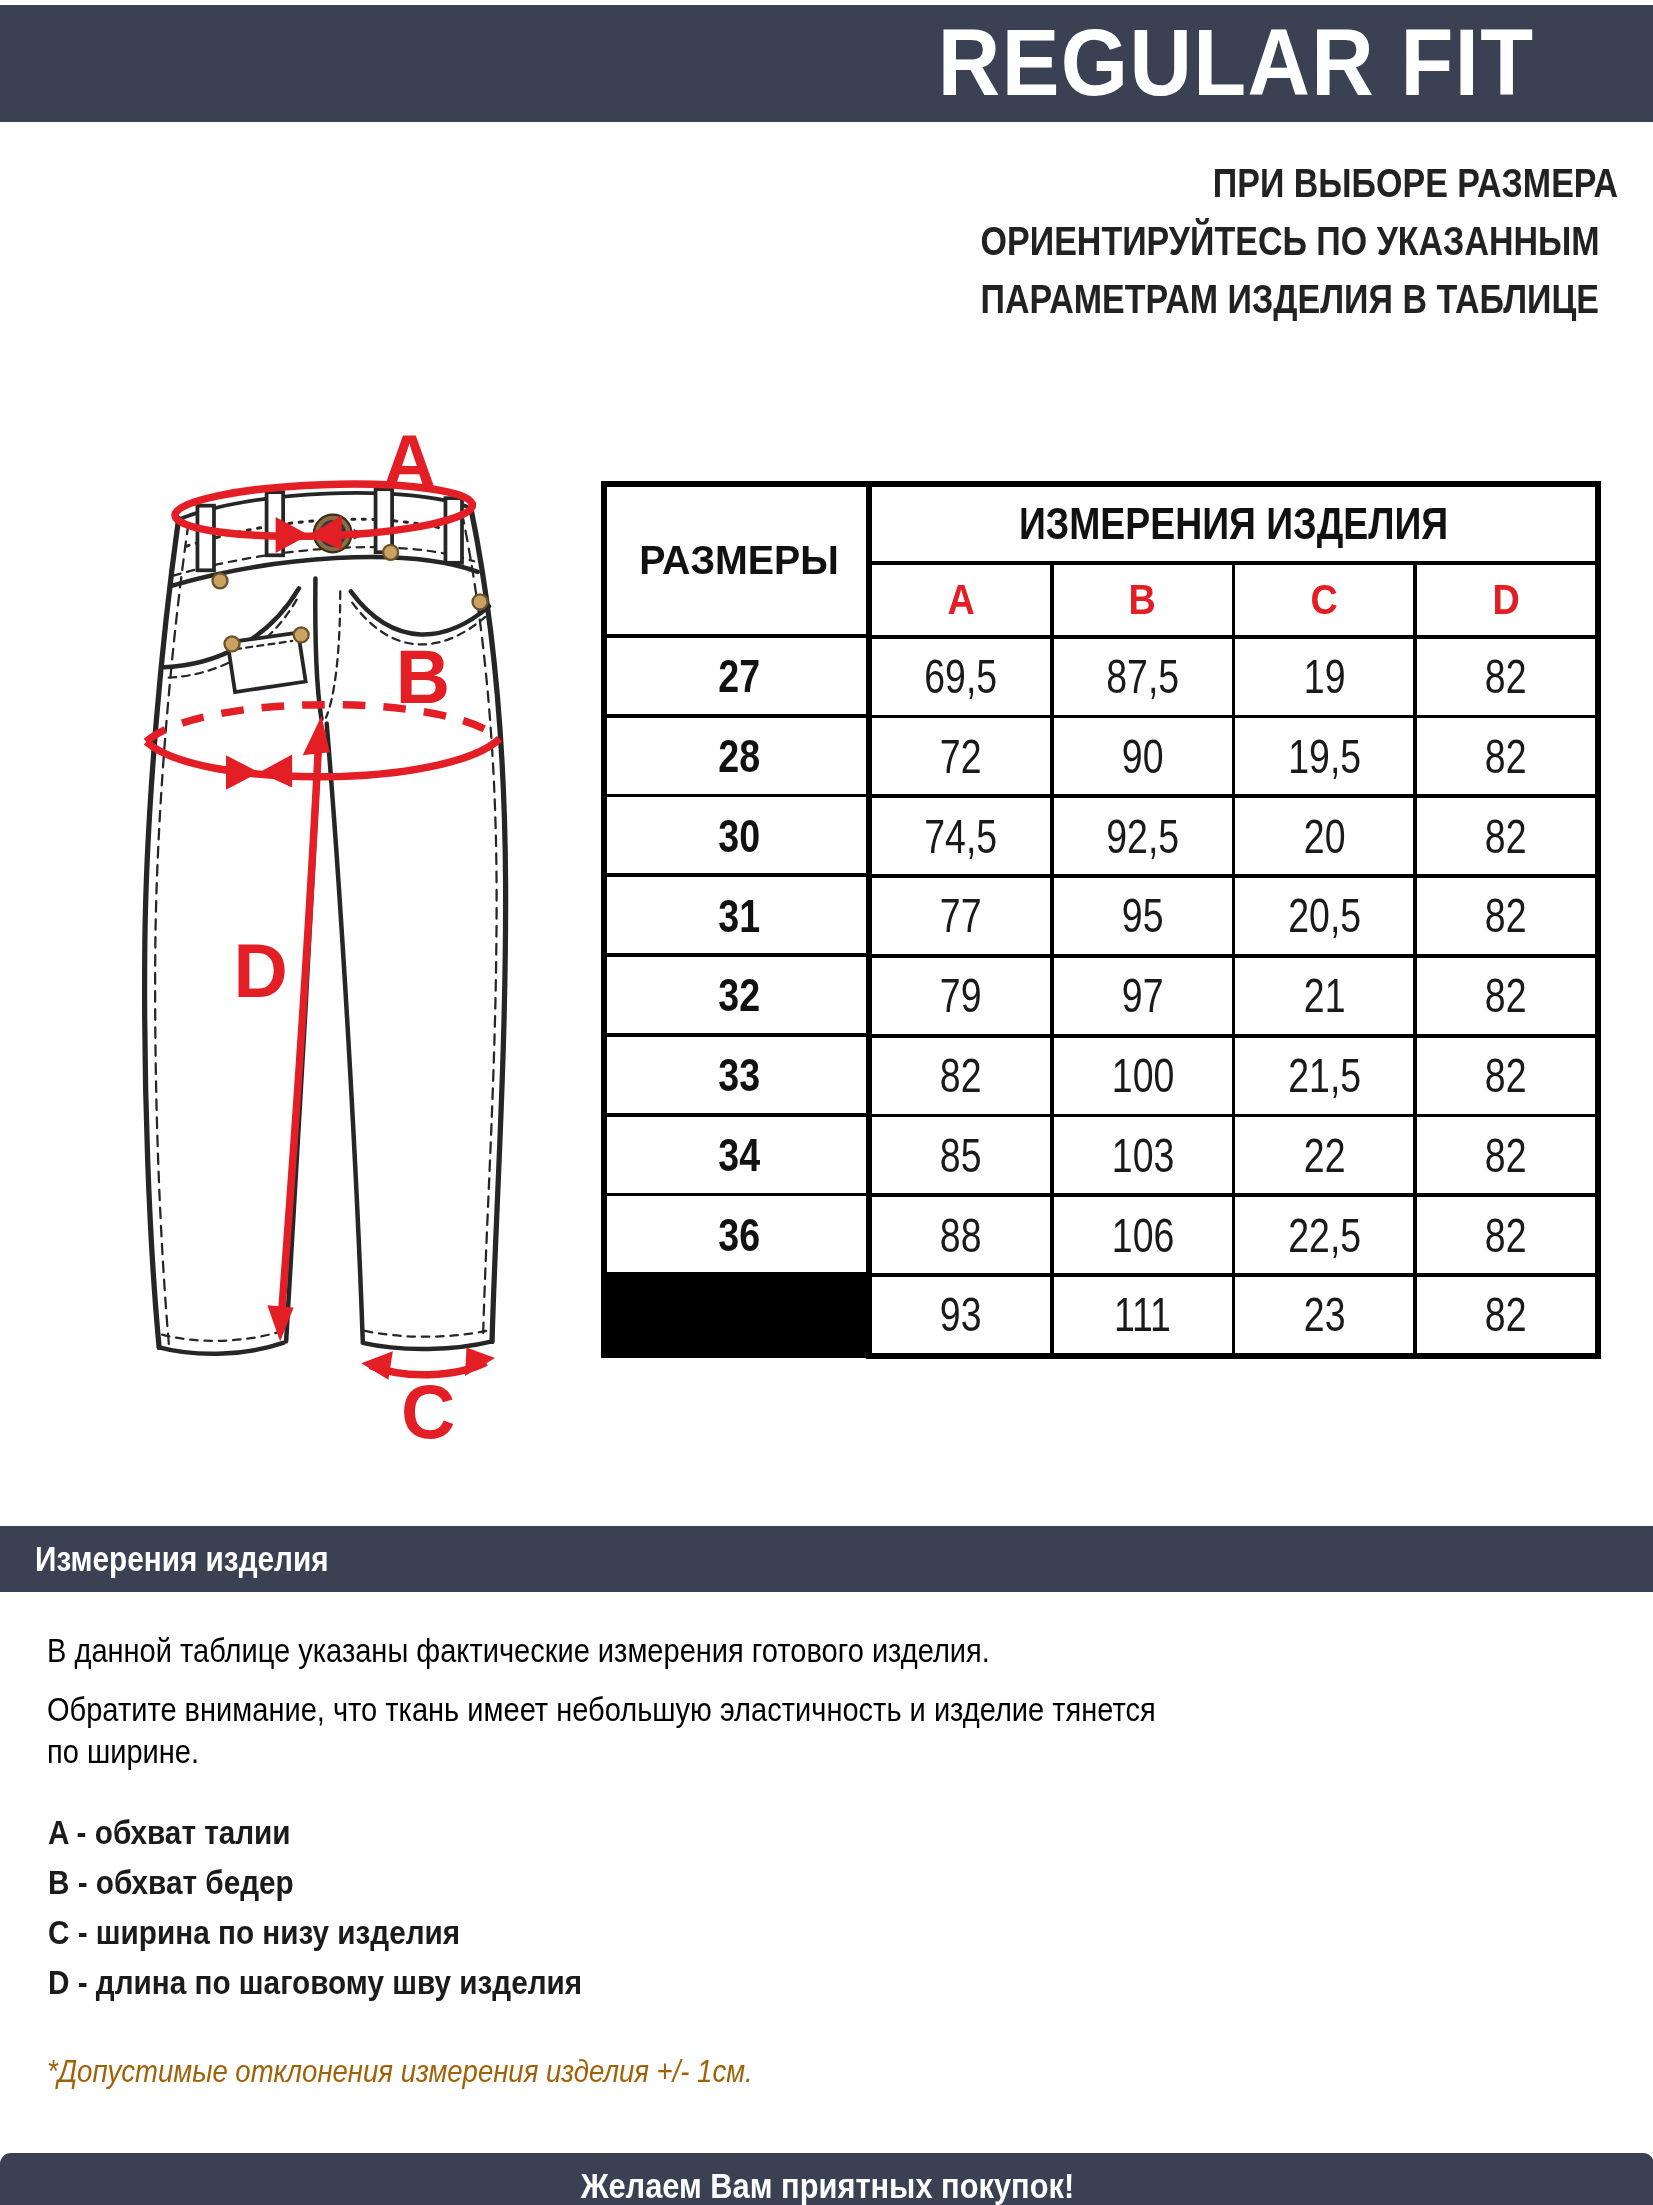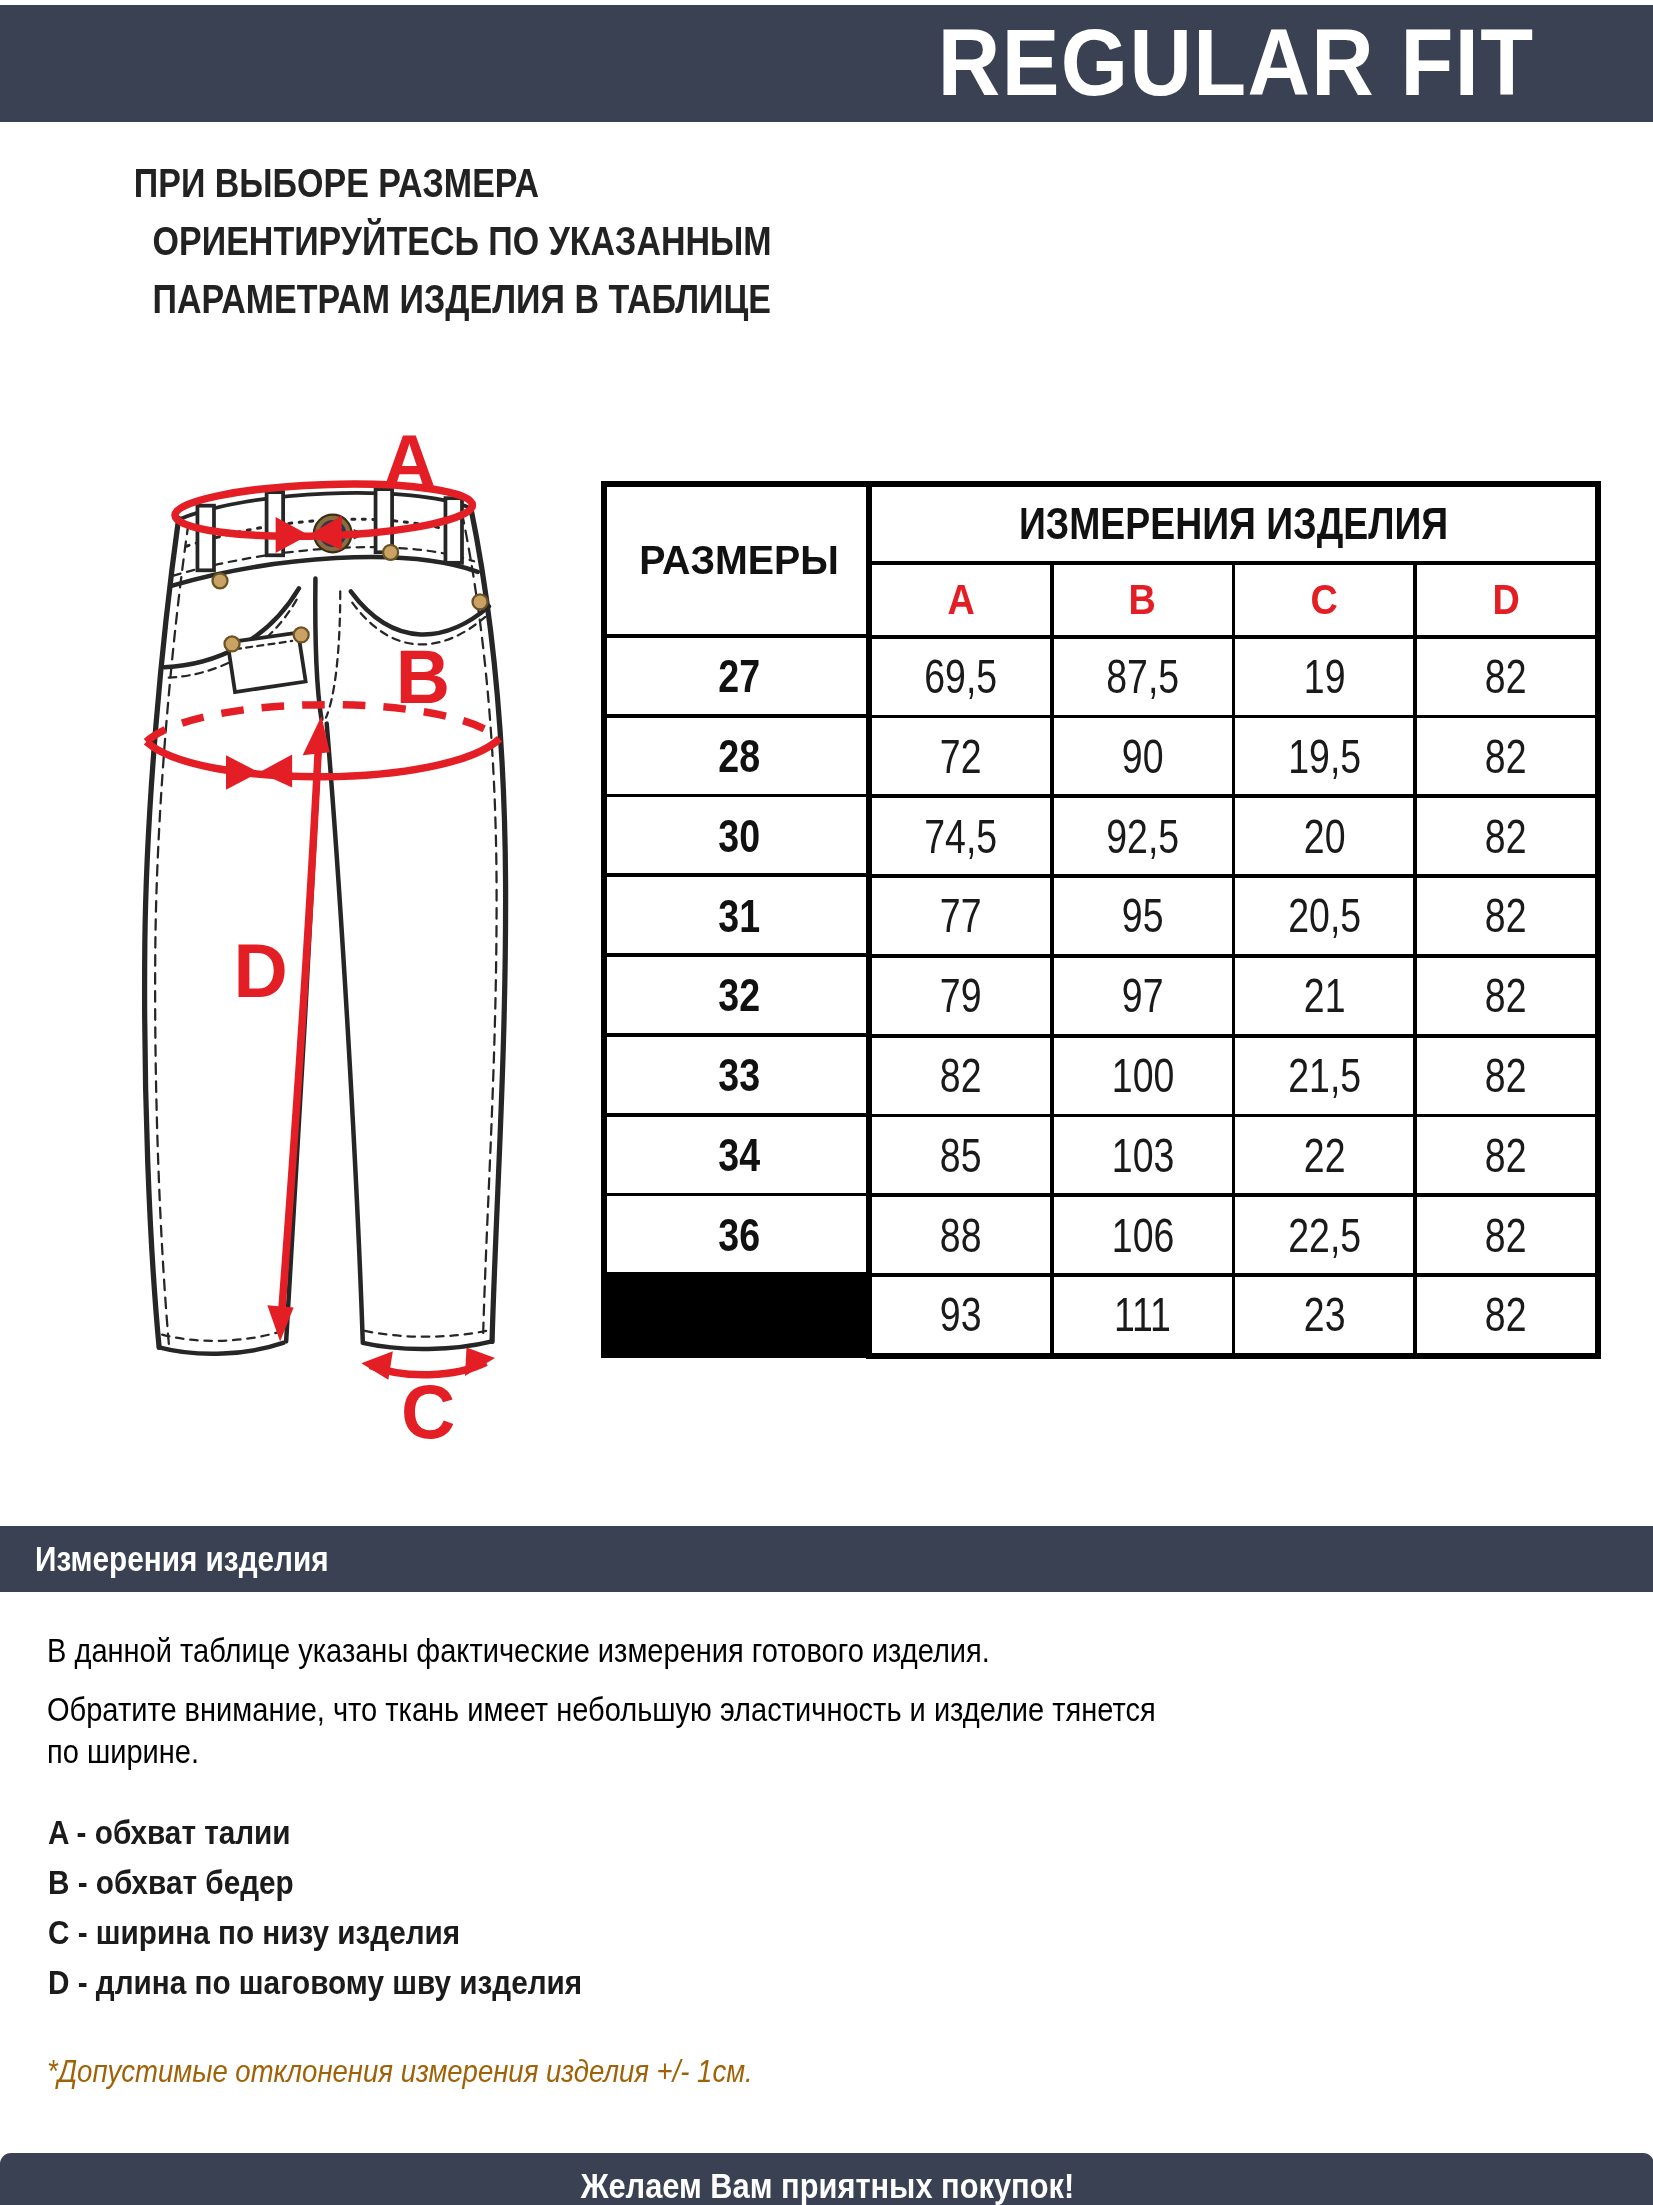--- a/index.html
+++ b/index.html
@@ -14,21 +14,21 @@
   .ol{transform-origin:left center;} .or{transform-origin:right center;}
   .it{font-style:italic;}
 
   
   .banner{position:absolute;left:0;top:4.5px;width:100%;height:117px;background:#3a4152;
           display:flex;align-items:center;justify-content:flex-end;padding-right:120px;
           box-sizing:border-box;text-align:center;}
   .banner span{color:#ffffff;font-size:94px;font-weight:700;letter-spacing:1.5px;}
 
   
-  .heading{position:absolute;left:98px;top:159px;width:1556px;text-align:left;}
+  .heading{position:absolute;left:98px;top:159px;width:1556px;text-align:right;}
   .heading div{line-height:48px;}
   .heading span{font-size:40px;font-weight:700;color:#222222;}
 
   
   .diagram{position:absolute;left:86px;top:417px;width:519px;height:1101px;}
 
   
   .grid{position:absolute;background:#000;border:6.8px solid #000;box-sizing:border-box;
         display:grid;gap:3.8px;}
   #size-grid{left:601px;top:481px;width:276px;grid-template-columns:1fr;

